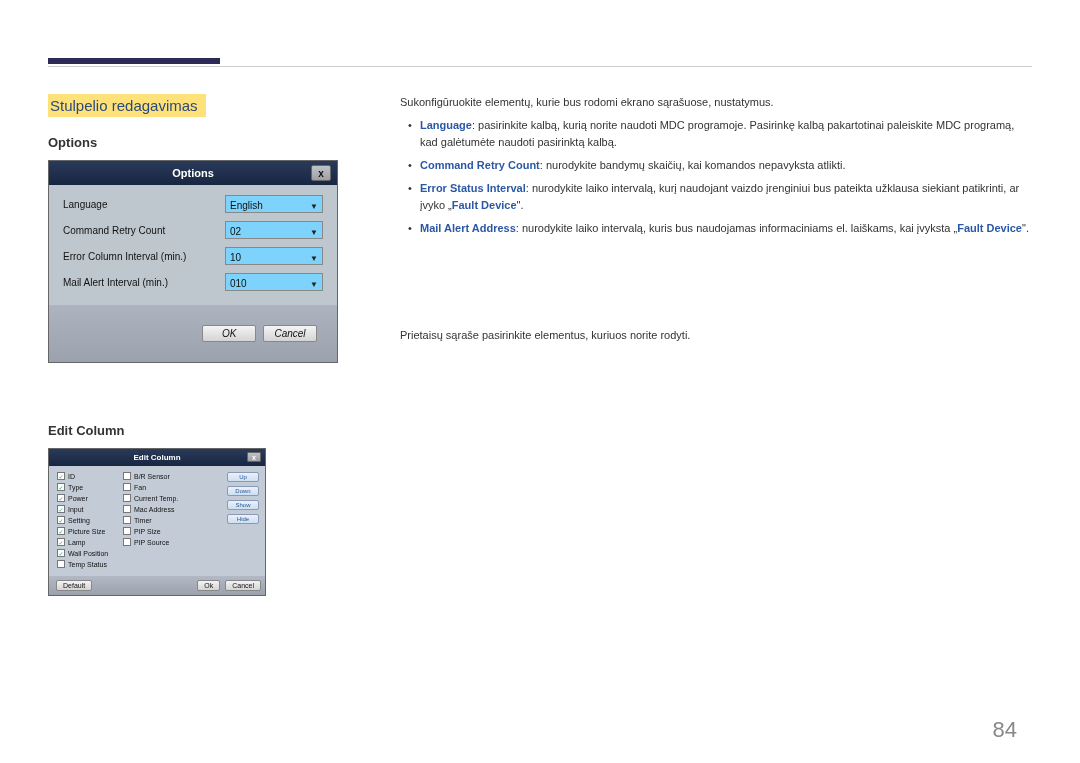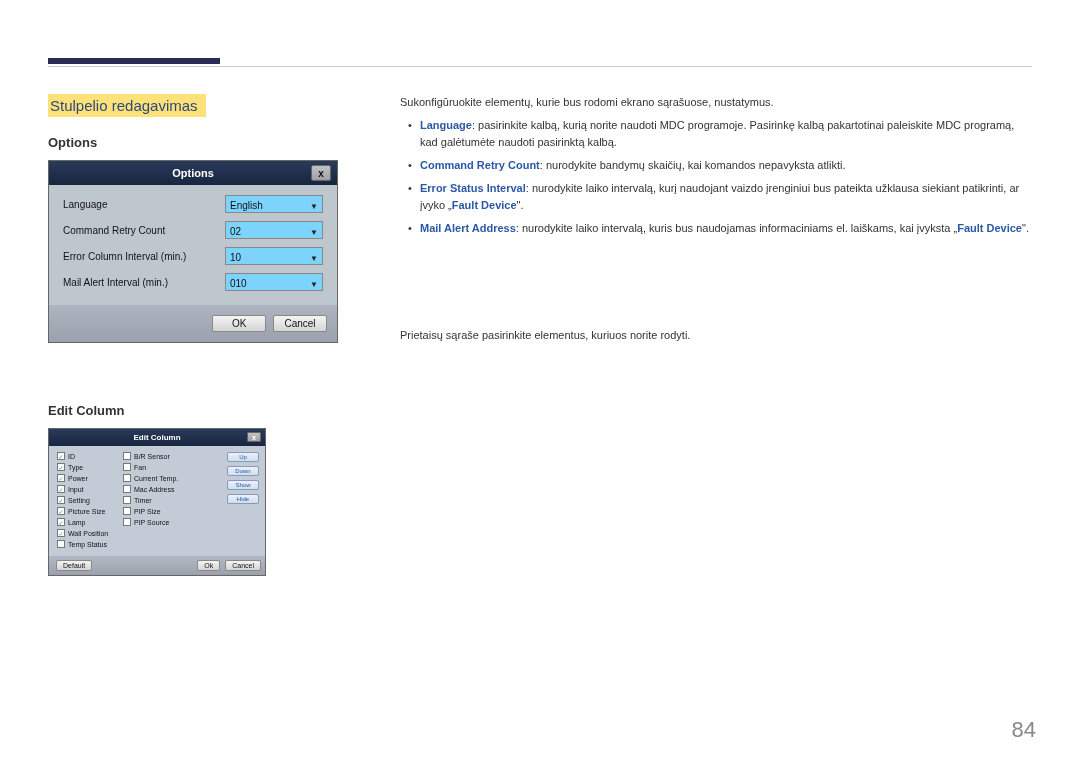--- a/index.html
+++ b/index.html
@@ -86,21 +86,21 @@
   .opt-label { flex:1; }
   .opt-field {
     width: 98px; height:18px;
     background:#7dd3fc; border:1px solid #888;
     font-size:10px; padding:1px 4px;
     display:flex; align-items:flex-end; justify-content:space-between;
   }
   .opt-field .tri { font-size:8px; color:#222; }
   .options-footer {
     background: linear-gradient(#aeb4bf,#9ba2ad);
-    padding:10px; text-align:right;
+    padding:20px; text-align:right;font-style:italic;
   }
   .btn-sm {
     display:inline-block;
     min-width:54px;
     padding:2px 8px;
     font-size:10px;
     background: linear-gradient(#f4f4f4,#d4d4d4);
     border:1px solid #888;
     border-radius:2px;
     text-align:center;
@@ -152,21 +152,21 @@
 
   .right-col p { margin-bottom:6px; }
   .bullets { list-style: none; padding-left: 8px; }
   .bullets li { position:relative; padding-left:12px; margin-bottom:6px; }
   .bullets li::before { content:"•"; position:absolute; left:0; top:0; color:#333; }
   .bold-blue { color:#2b58a6; font-weight:bold; }
   .quote { color:#2b58a6; font-weight:bold; }
 
   .page-num {
     position:absolute;
-    bottom:20px; right:44px;
+    bottom:20px; right:63px;
     font-size:22px; color:#888;
   }
 </style>
 </head>
 <body>
 
 <div class="mark-bar"></div>
 <div class="top-border"></div>
 
 <div class="page-content">

